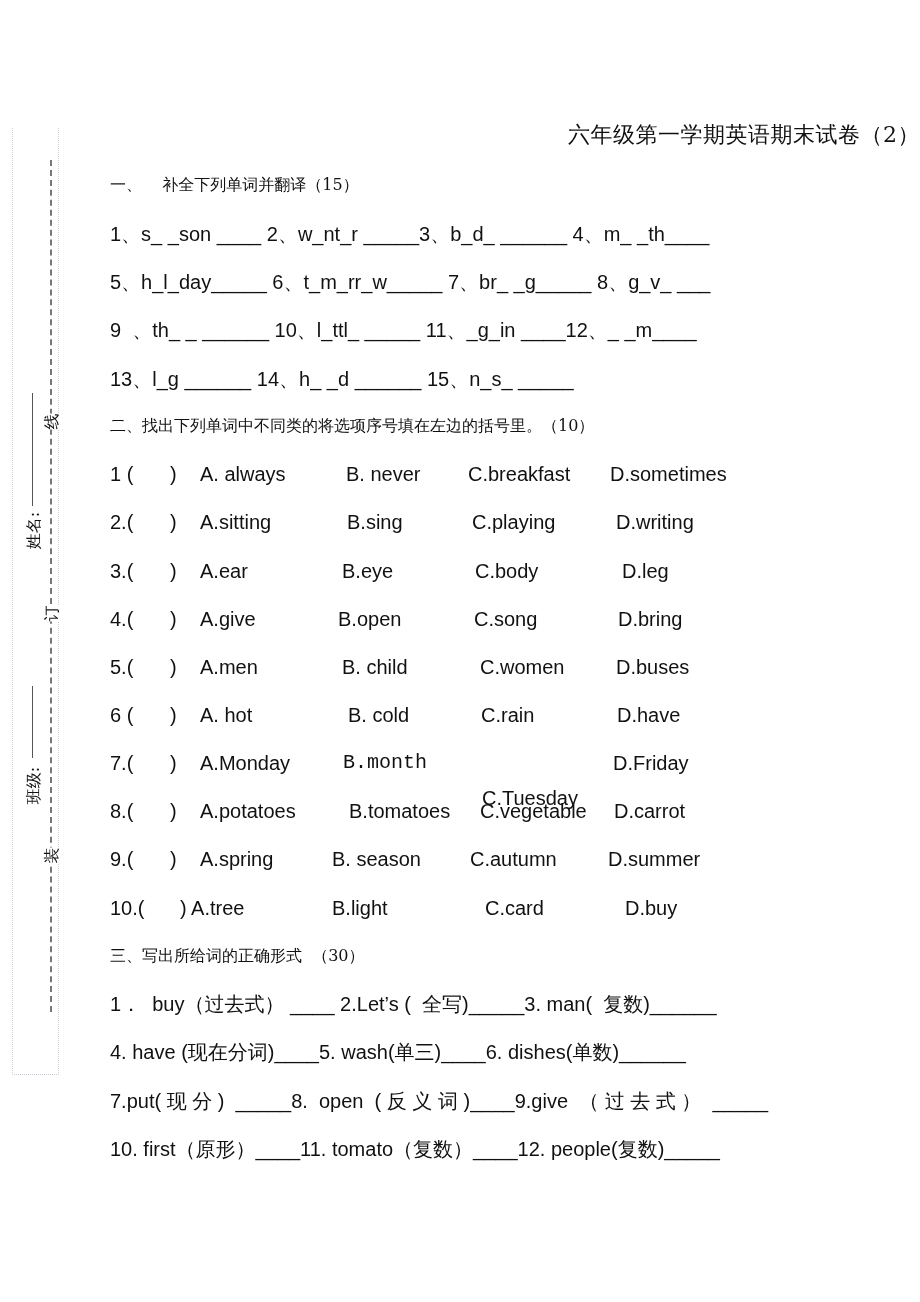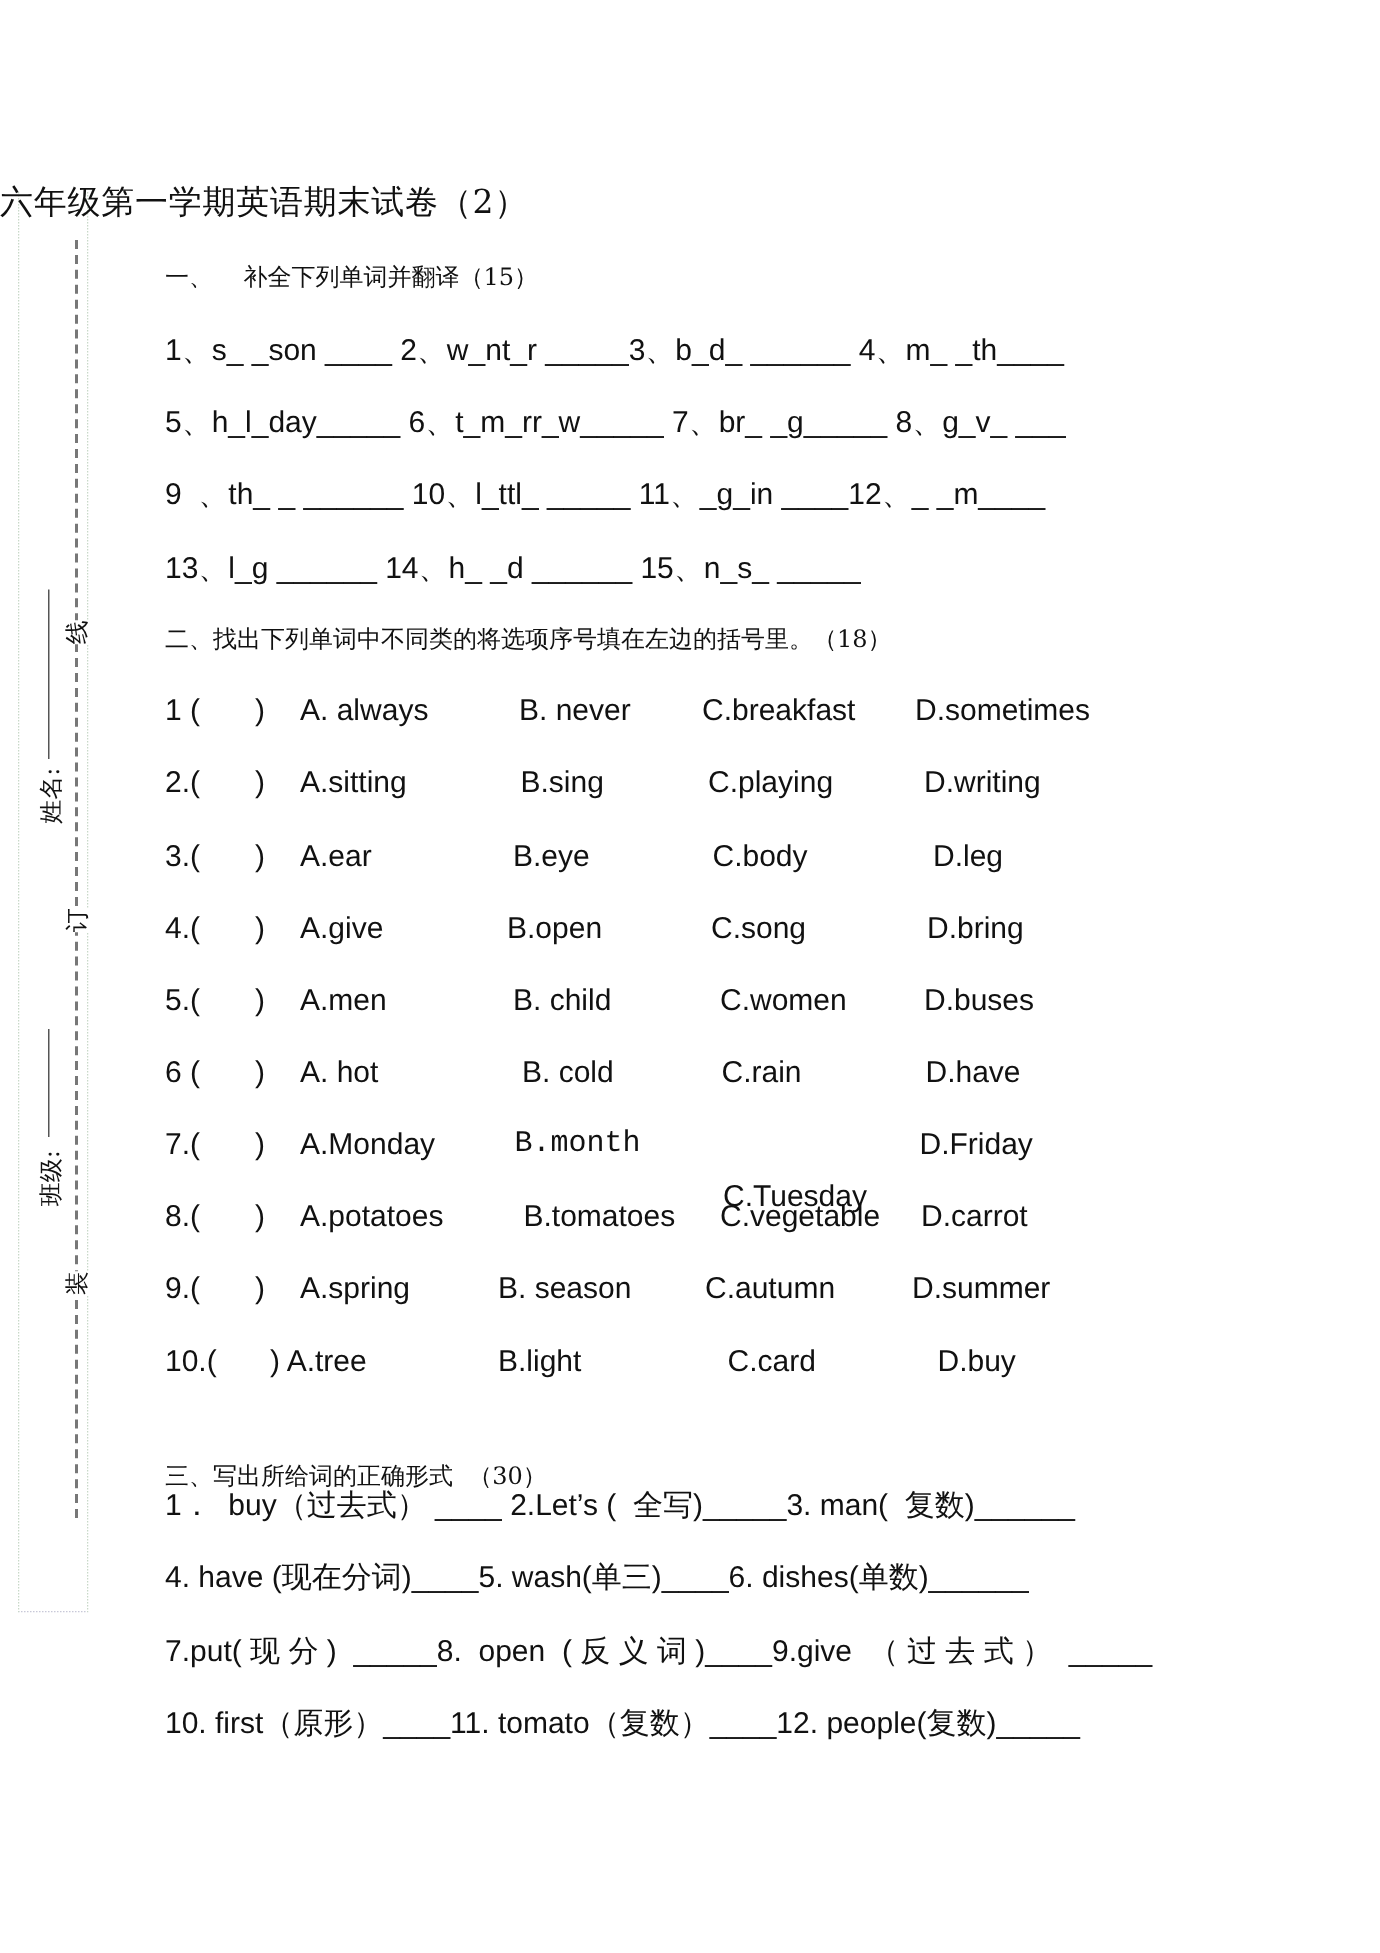--- a/index.html
+++ b/index.html
@@ -3,21 +3,21 @@
   <meta charset="utf-8">
   <style>
     html, body { margin: 0; padding: 0; background: #ffffff; }
     body {
       width: 920px; height: 1302px; position: relative; overflow: hidden;
       font-family: "Liberation Sans", "DejaVu Sans", sans-serif;
       color: #111111;
     }
     .page-title {
       position: absolute; top: 120px; left: 0; width: 920px;
-      text-align: left; font-family: "DejaVu Serif", "Liberation Serif", serif;
+      text-align: right; font-family: "DejaVu Serif", "Liberation Serif", serif;
       font-size: 22px; letter-spacing: 0.5px;
     }
     .line {
       position: absolute; left: 110px; white-space: pre;
       font-size: 20px; line-height: 28px;
     }
     .section-heading {
       font-family: "DejaVu Serif", "Liberation Serif", serif; font-size: 16px;
     }
     .q-row { position: absolute; left: 110px; height: 28px; font-size: 20px; line-height: 28px; white-space: pre; }
@@ -59,21 +59,21 @@
 <div class="vert-label" style="left:44px;top:845px;">装</div>
 
 <div class="page-title">六年级第一学期英语期末试卷（2）</div>
 
 <div class="line section-heading" style="top:171px;">一、    补全下列单词并翻译（15）</div>
 <div class="line" style="top:220px;">1、s_ _son ____ 2、w_nt_r _____3、b_d_ ______ 4、m_ _th____</div>
 <div class="line" style="top:268px;">5、h_l_day_____ 6、t_m_rr_w_____ 7、br_ _g_____ 8、g_v_ ___</div>
 <div class="line" style="top:316px;">9  、th_ _ ______ 10、l_ttl_ _____ 11、_g_in ____12、_ _m____</div>
 <div class="line" style="top:365px;">13、l_g ______ 14、h_ _d ______ 15、n_s_ _____</div>
 
-<div class="line section-heading" style="top:412px;">二、找出下列单词中不同类的将选项序号填在左边的括号里。（18）</div>
+<div class="line section-heading" style="top:412px;">二、找出下列单词中不同类的将选项序号填在左边的括号里。（10）</div>
 
 <div class="q-row" style="top:460px;">
   <span class="q-num">1 (</span>
   <span class="q-paren-close">)</span>
   <span class="opt-a">A. always</span>
   <span class="opt-b" style="left:236px;">B. never</span>
   <span class="opt-c" style="left:358px;">C.breakfast</span>
   <span class="opt-d" style="left:500px;">D.sometimes</span>
 </div>
 <div class="q-row" style="top:508px;">
@@ -141,17 +141,17 @@
   <span class="opt-d" style="left:498px;">D.summer</span>
 </div>
 <div class="q-row" style="top:894px;">
   <span class="q-num">10.(</span>
   <span class="opt-a" style="left:70px;">) A.tree</span>
   <span class="opt-b" style="left:222px;">B.light</span>
   <span class="opt-c" style="left:375px;">C.card</span>
   <span class="opt-d" style="left:515px;">D.buy</span>
 </div>
 
-<div class="line section-heading" style="top:942px;margin-top:28px;">三、写出所给词的正确形式  （30）</div>
+<div class="line section-heading" style="top:942px;">三、写出所给词的正确形式  （30）</div>
 <div class="line" style="top:990px;">1．  buy（过去式） ____ 2.Let’s (  全写)_____3. man(  复数)______</div>
 <div class="line" style="top:1038px;">4. have (现在分词)____5. wash(单三)____6. dishes(单数)______</div>
 <div class="line" style="top:1087px;">7.put( 现 分 )  _____8.  open  ( 反 义 词 )____9.give  （ 过 去 式 ）  _____</div>
 <div class="line" style="top:1135px;">10. first（原形）____11. tomato（复数）____12. people(复数)_____</div>
 
 </body></html>

